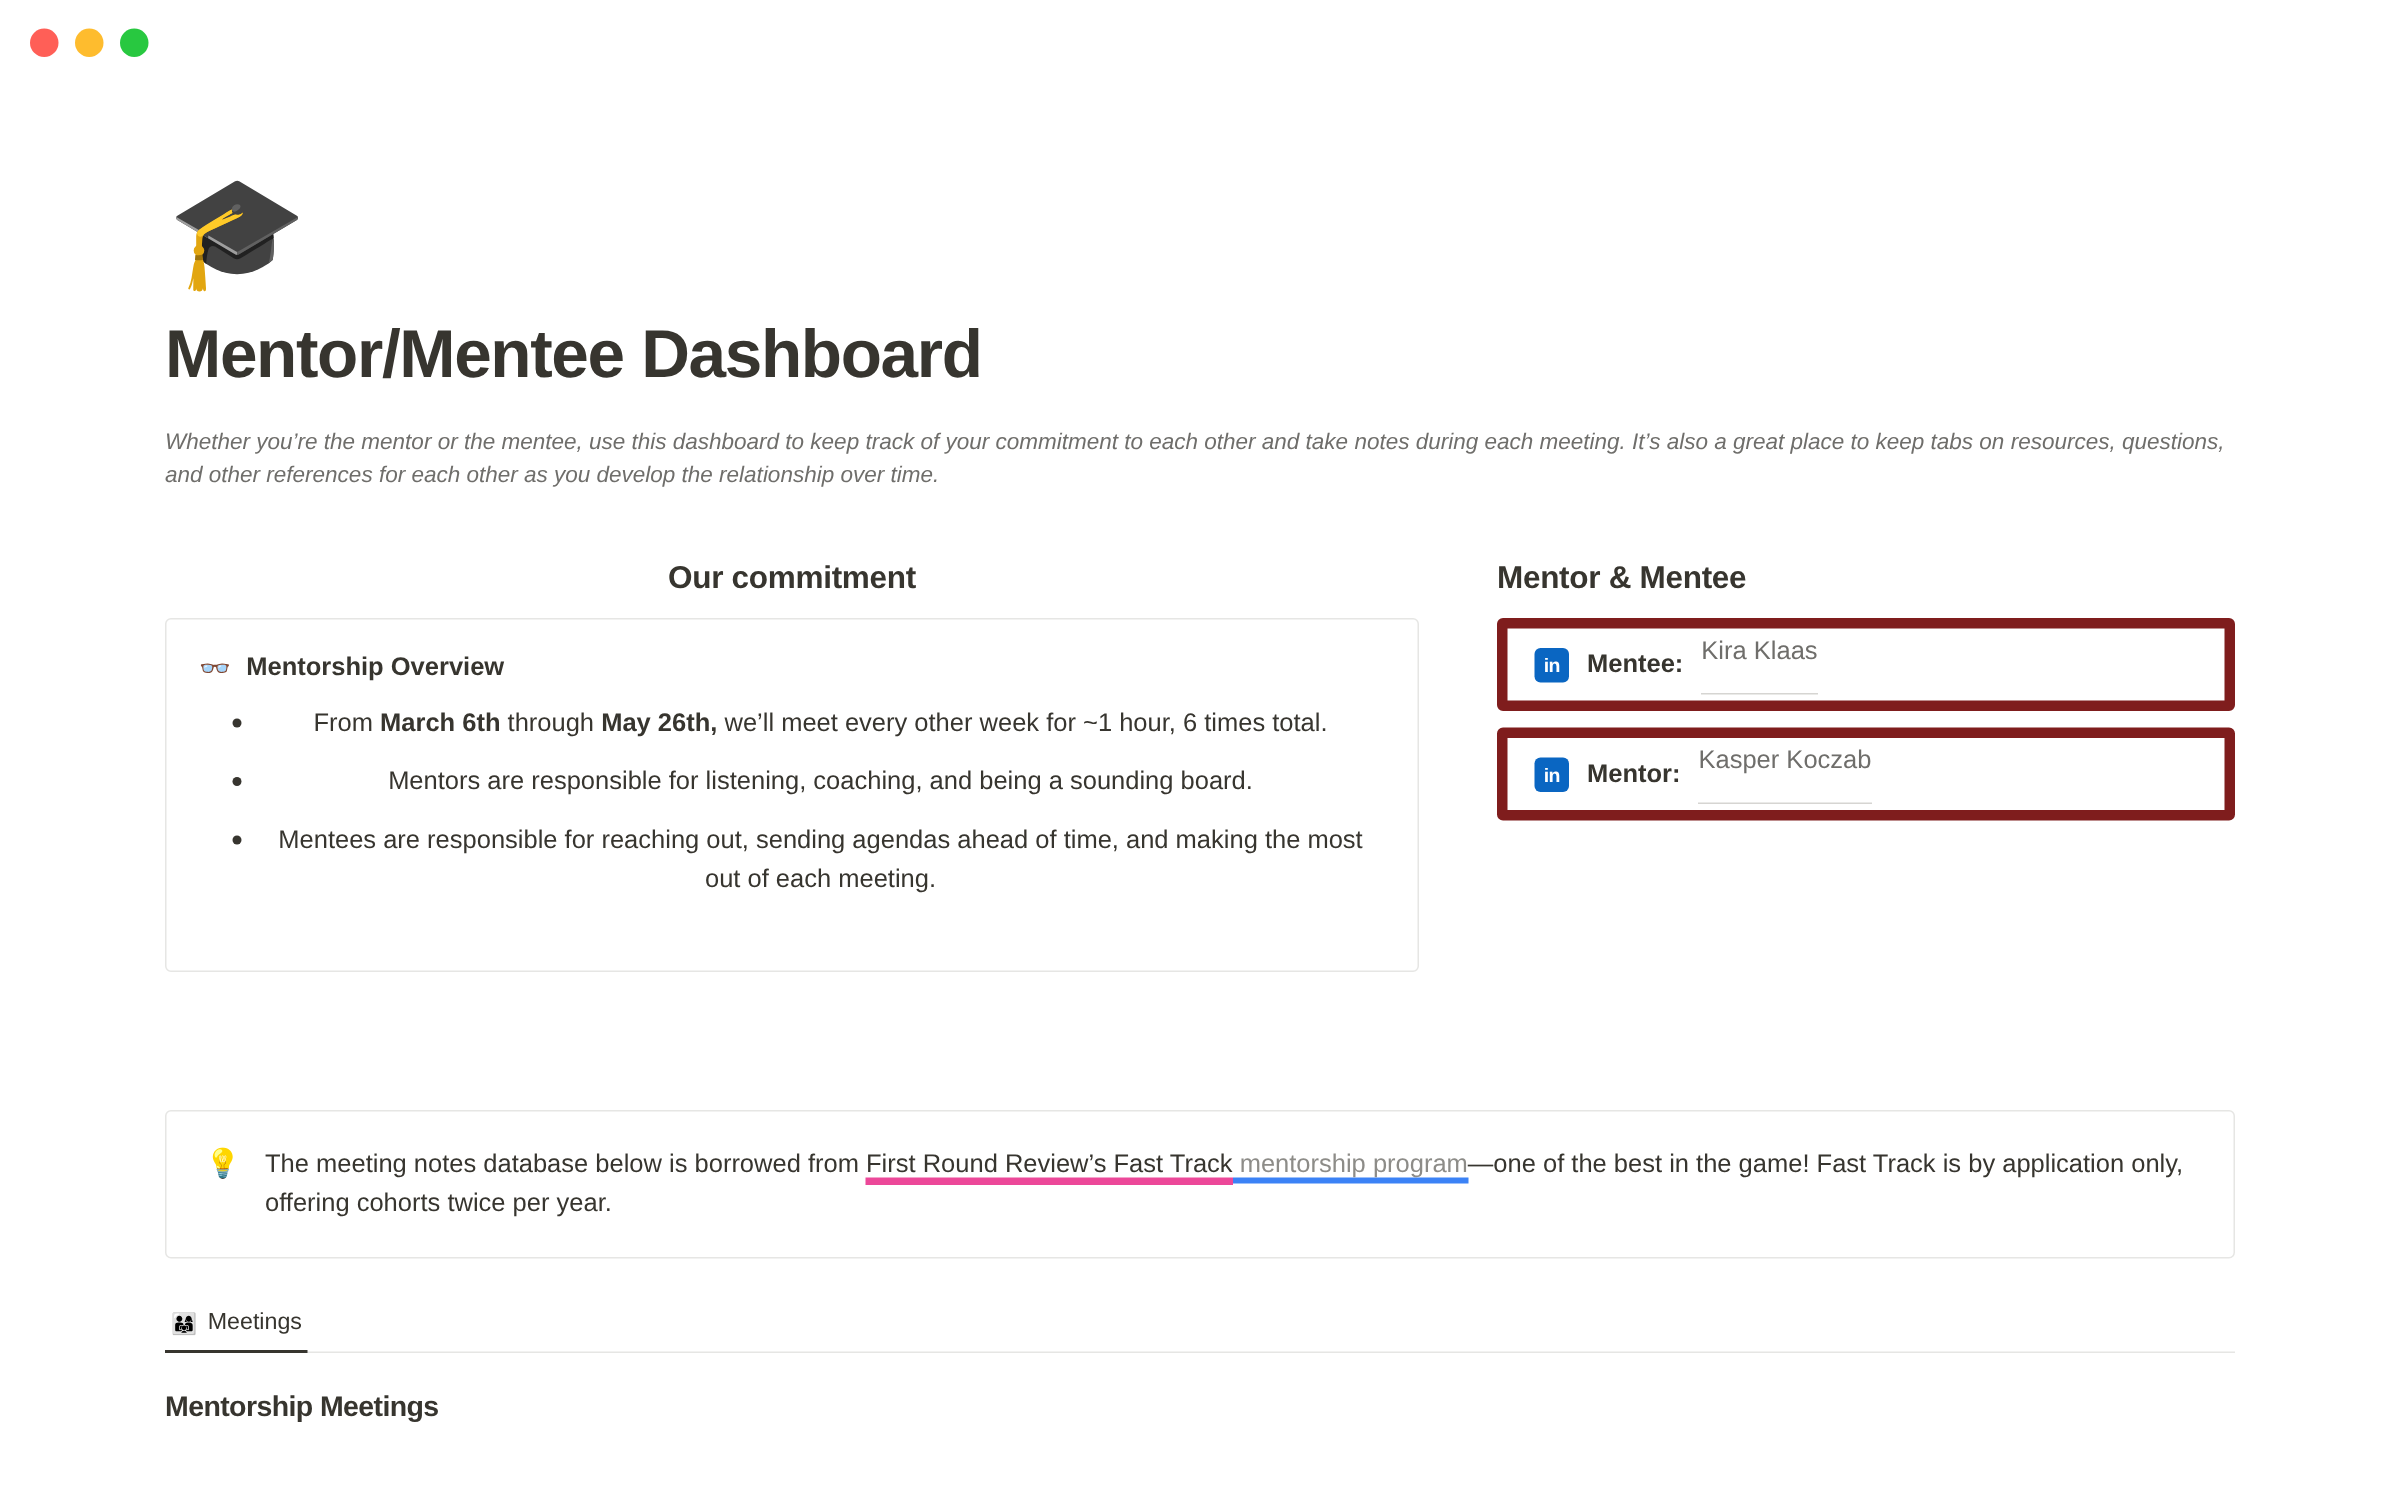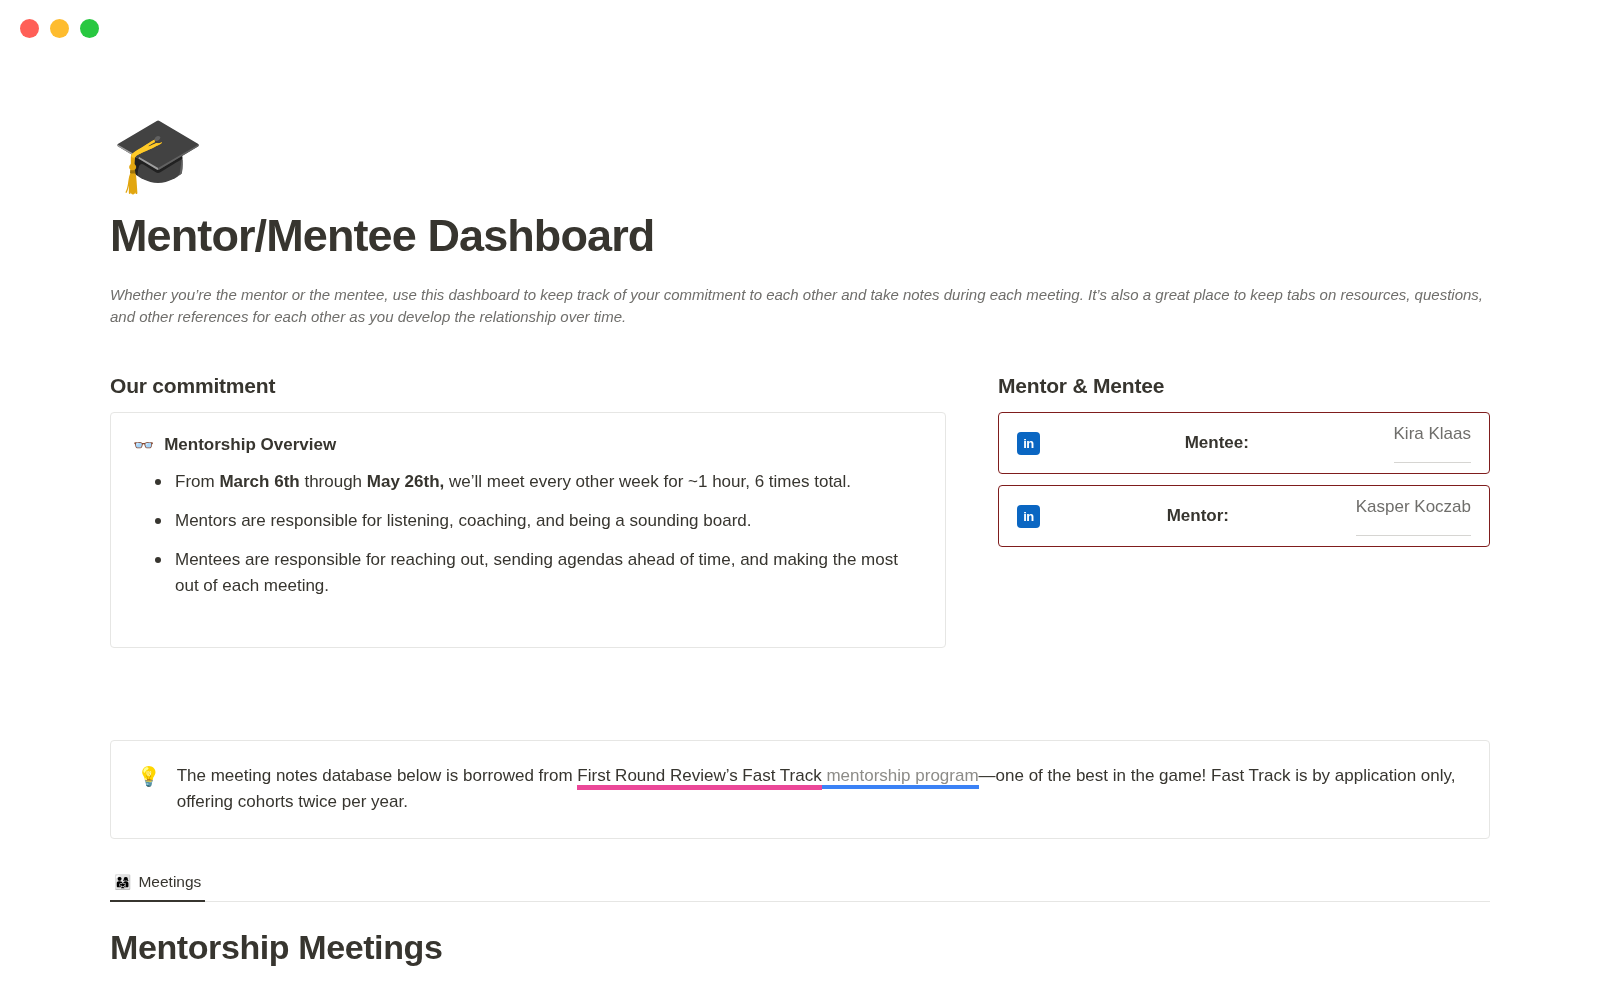--- a/index.html
+++ b/index.html
@@ -54,21 +54,21 @@
     color: #6f6e6b;
     max-width: 1392px;
     margin-bottom: 46px;
   }
 
   
   .columns {
     display: flex;
     gap: 52px;
   }
-  .col-left { width: 836px; }
+  .col-left { width: 836px; text-align: center; }
   .col-right { flex: 1; }
 
   .section-heading {
     font-size: 21px;
     font-weight: bold;
     color: #37352f;
     margin-bottom: 14px;
     letter-spacing: -0.2px;
   }
 
@@ -107,29 +107,28 @@
     top: 10px;
     width: 6px;
     height: 6px;
     border-radius: 50%;
     background: #37352f;
   }
   .bullets b { font-weight: bold; }
 
   
   .person-row {
-    border: 1px solid #7f1d1d;
+    border: 7px solid #7f1d1d;
     border-radius: 4px;
     height: 62px;
     display: flex;
     align-items: center;
     padding: 0 18px;
     gap: 12px;
     margin-bottom: 11px;
-    justify-content: space-between;
   }
   .li-icon {
     width: 23px;
     height: 23px;
     border-radius: 4px;
     background: #0a66c2;
     color: #fff;
     font-size: 13px;
     font-weight: bold;
     display: flex;
@@ -192,21 +191,21 @@
     font-size: 15.5px;
     color: #37352f;
     border-bottom: 2px solid #37352f;
     margin-bottom: -1px;
     cursor: pointer;
   }
   .tab-icon { font-size: 14px; line-height: 1; }
 
   .db-title {
     margin-top: 26px;
-    font-size: 34px;
+    font-size: 19px;
     font-weight: bold;
     letter-spacing: -0.4px;
     color: #37352f;
   }
 </style>
 </head>
 <body>
 
 <div class="window-chrome">
   <span class="dot dot-red"></span>

